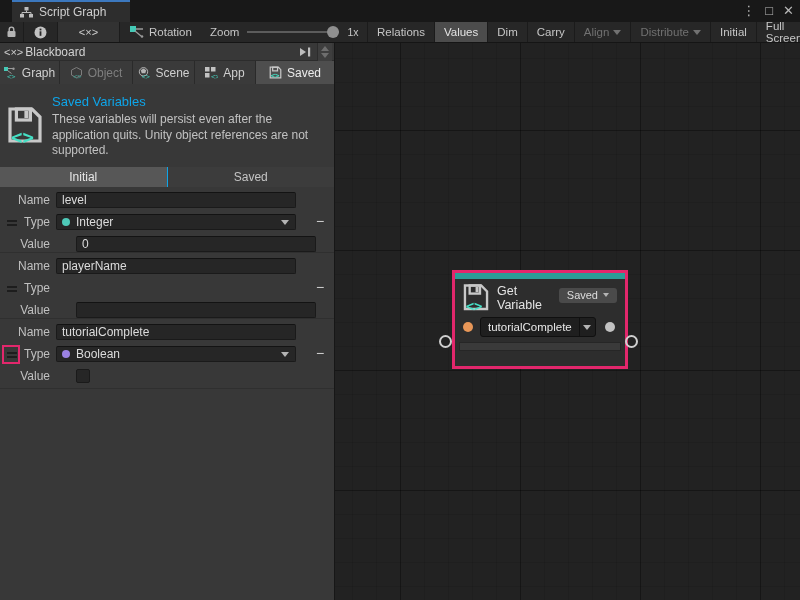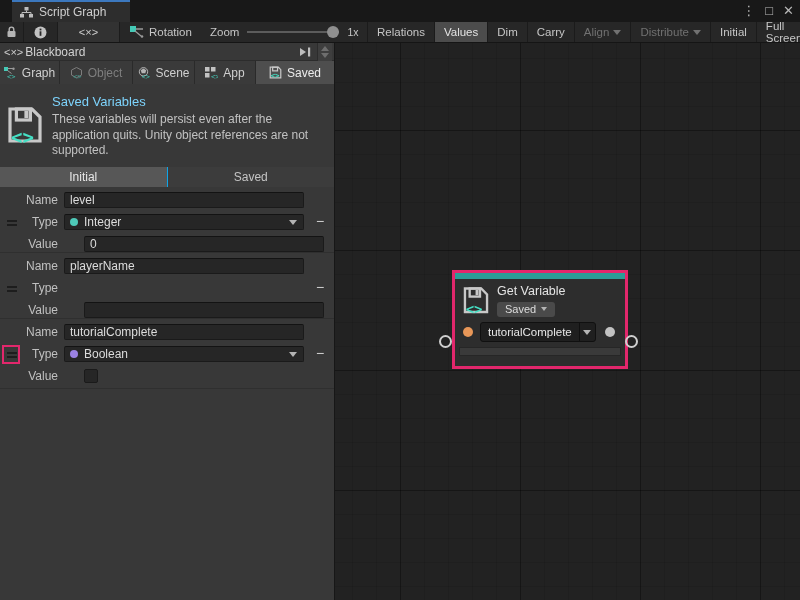--- a/index.html
+++ b/index.html
@@ -47,30 +47,30 @@
   .tri-dn { width:0; height:0; border-left:4px solid transparent; border-right:4px solid transparent; border-top:5px solid #6e6e6e; }
 
   .bb-tabs { height:23px; display:flex; background:#2a2a2a; gap:1px; }
   .bb-tab { display:flex; align-items:center; justify-content:center; gap:5px; background:#3a3a3a; color:#cfcfcf; font-size:12px; }
   .bb-tab.active { background:#4e4e4e; color:#ececec; }
   .bb-tab.dim { color:#7e7e7e; }
   .bb-tab.t-graph{width:59px;} .bb-tab.t-object{width:72px;} .bb-tab.t-scene{width:61px;} .bb-tab.t-app{width:60px;} .bb-tab.t-saved{flex:1;}
 
   .bb-info { display:flex; padding:10px 8px 8px 8px; gap:10px; min-height:74px; }
   .bb-info .txt { width:286px; }
-  .bb-info h3 { font-size:13px; font-weight:normal; color:#7dd3fc; margin-bottom:3px; }
+  .bb-info h3 { font-size:13px; font-weight:normal; color:#0ea5e9; margin-bottom:3px; }
   .bb-info p { font-size:12px; color:#c2c2c2; line-height:1.3; }
 
   .bb-subtabs { height:20px; display:flex; gap:1px; background:#0ea5e9; }
   .bb-subtab { flex:1; display:flex; align-items:center; justify-content:center; font-size:12px; background:#3c3c3c; color:#c4c4c4; }
   .bb-subtab.active { background:#575757; color:#e6e6e6; }
 
   .var-row { position:relative; height:66px; border-bottom:1px solid #2f2f2f; }
   .var-row.r3 { height:70px; }
-  .fline { position:absolute; left:8px; height:16px; display:flex; align-items:center; }
+  .fline { position:absolute; left:0; height:16px; display:flex; align-items:center; }
   .flabel { width:56px; text-align:right; padding-right:6px; color:#c0c0c0; font-size:12px; }
   .ctl { width:240px; height:16px; background:#262626; border:1px solid #1a1a1a; border-top-color:#131313;
     border-radius:2px; color:#dcdcdc; font-size:12px; padding:0 5px; font-family:"Liberation Sans", sans-serif; }
   input.ctl { outline:none; }
   .type-ctl { display:flex; align-items:center; gap:6px; position:relative; }
   .type-ctl .dot { width:8px; height:8px; border-radius:50%; }
   .type-ctl .caret { position:absolute; right:6px; top:5px; }
   .l1 { top:5px; } .l2 { top:27px; } .l3 { top:49px;gap:20px; }
   .handle { position:absolute; left:7px; top:33px; width:10px; }
   .handle i { display:block; height:2px; background:#1d1d1d; margin-bottom:2px; }
@@ -92,21 +92,21 @@
       linear-gradient(to bottom, rgba(0,0,0,0.30) 1px, transparent 1px),
       linear-gradient(to right, rgba(0,0,0,0.10) 1px, transparent 1px),
       linear-gradient(to bottom, rgba(0,0,0,0.10) 1px, transparent 1px);
     background-size:120px 120px, 120px 120px, 24px 24px, 24px 24px;
     background-position:65px 0, 0 87px, 17px 0, 0 15px; }
 
   .node-box { position:absolute; left:117px; top:227px; width:176px; height:99px; border:3px solid #e2276c;
     background:#2d2d2d; }
   .node-teal { height:6px; background:#2a9d97; }
   .node-head { display:flex; gap:8px; padding:5px 8px 2px 8px; }
-  .node-head .col { display:flex; flex-direction:column; }
+  .node-head .col { display:flex; flex-direction:row; }
   .node-title { font-size:12.5px; color:#e4e4e4; }
   .saved-btn { margin-top:4px; align-self:flex-start; background:#4a4a4a; border-radius:3px; padding:1px 8px 2px 8px;
     font-size:11px; color:#dddddd; display:flex; align-items:center; gap:5px; }
   .saved-btn .caret { border-left-width:3.5px; border-right-width:3.5px; border-top-width:4px; }
   .node-ports { position:relative; height:24px; display:flex; align-items:center; margin-top:1px; }
   .pdot { width:10px; height:10px; border-radius:50%; }
   .pdot.in { margin-left:8px; }
   .pdot.out { margin-left:9px; background:#c2c2c2; }
   .val-dd { margin-left:7px; display:flex; align-items:stretch; background:#1f1f1f; border:1px solid #101010;
     border-radius:3px; height:20px; }

